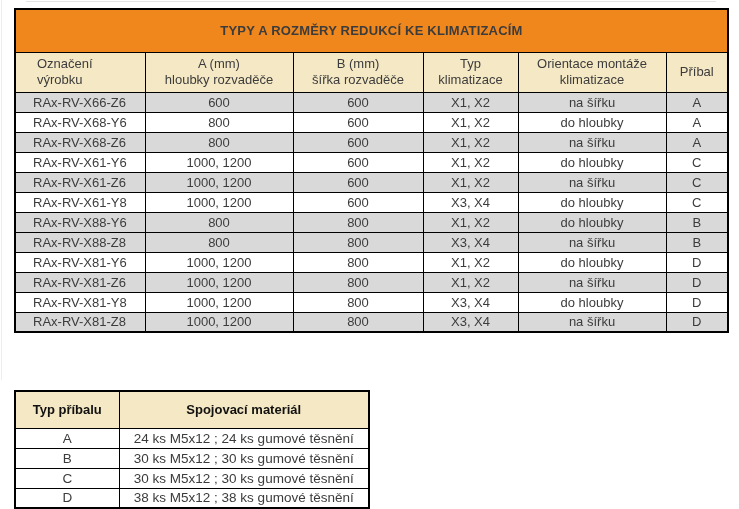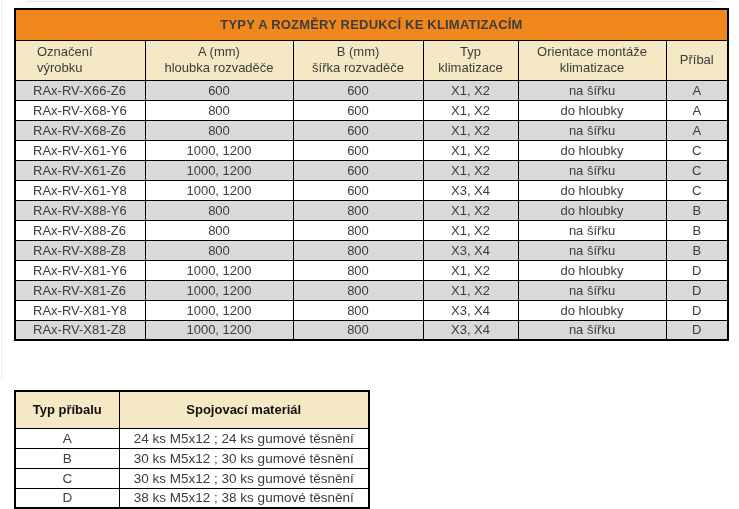--- a/index.html
+++ b/index.html
@@ -29,21 +29,21 @@
 
   
   .main-table{position:absolute;left:14px;top:8px;border:2px solid var(--border_color);}
   .main-table td,.main-table th{
     border:1px solid var(--border_color);
     font-size:13px;color:var(--text_color);
     padding:0;text-align:center;vertical-align:middle;
     overflow:hidden;white-space:nowrap;
   }
   .title-cell{
-    height:31px;
+    height:43px;
     background:var(--title_bg);
     border-bottom:2px solid var(--border_color);
     text-align:left;padding-left:9px;
     font-size:15px;font-weight:bold;letter-spacing:.2px;
     color:var(--title_text);
   }
   .head-row th{
     height:40px;background:var(--header_bg);
     font-weight:normal;line-height:16px;
   }
@@ -85,21 +85,21 @@
     <tr>
       <td class="title-cell" colspan="6">TYPY A ROZMĚRY REDUKCÍ KE KLIMATIZACÍM</td>
     </tr>
     <tr class="head-row">
       <th class="left">
         <span>Označení</span><br>
         <span>výrobku</span>
       </th>
       <th>
         <span>A (mm)</span><br>
-        <span>hloubka rozvaděče</span>
+        <span>hloubky rozvaděče</span>
       </th>
       <th>
         <span>B (mm)</span><br>
         <span>šířka rozvaděče</span>
       </th>
       <th>
         <span>Typ</span><br>
         <span>klimatizace</span>
       </th>
       <th>
@@ -159,28 +159,20 @@
         <td>X3, X4</td>
         <td>do hloubky</td>
         <td>C</td>
       </tr>
       <tr class="shade">
         <td class="left">RAx-RV-X88-Y6</td>
         <td>800</td>
         <td>800</td>
         <td>X1, X2</td>
         <td>do hloubky</td>
-        <td>B</td>
-      </tr>
-      <tr>
-        <td class="left">RAx-RV-X88-Z6</td>
-        <td>800</td>
-        <td>800</td>
-        <td>X1, X2</td>
-        <td>na šířku</td>
         <td>B</td>
       </tr>
       <tr class="shade">
         <td class="left">RAx-RV-X88-Z8</td>
         <td>800</td>
         <td>800</td>
         <td>X3, X4</td>
         <td>na šířku</td>
         <td>B</td>
       </tr>

